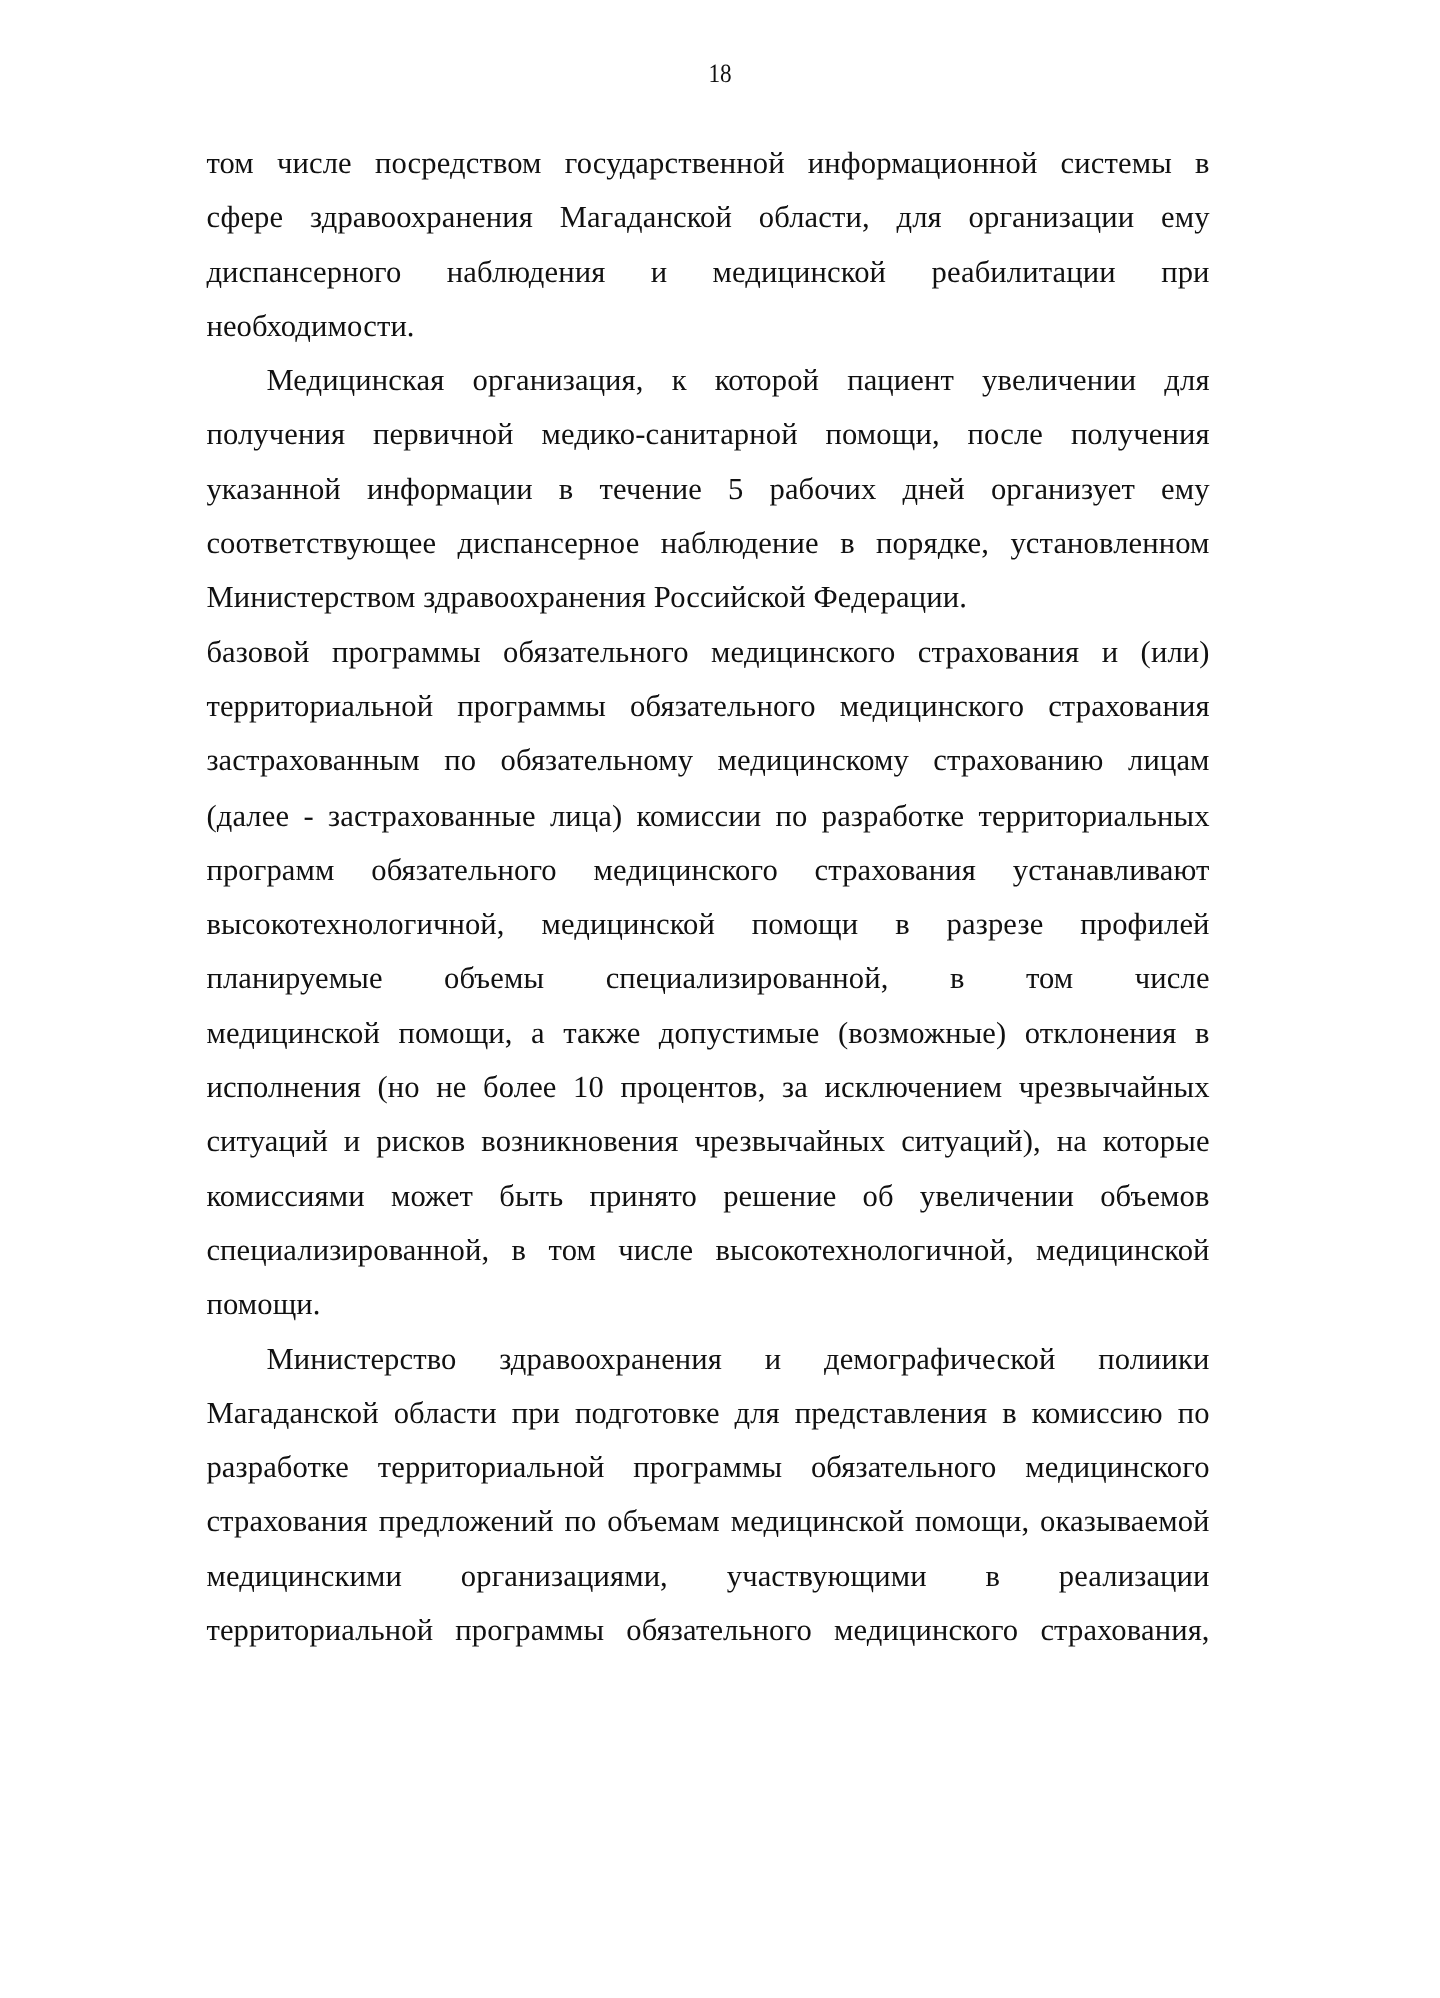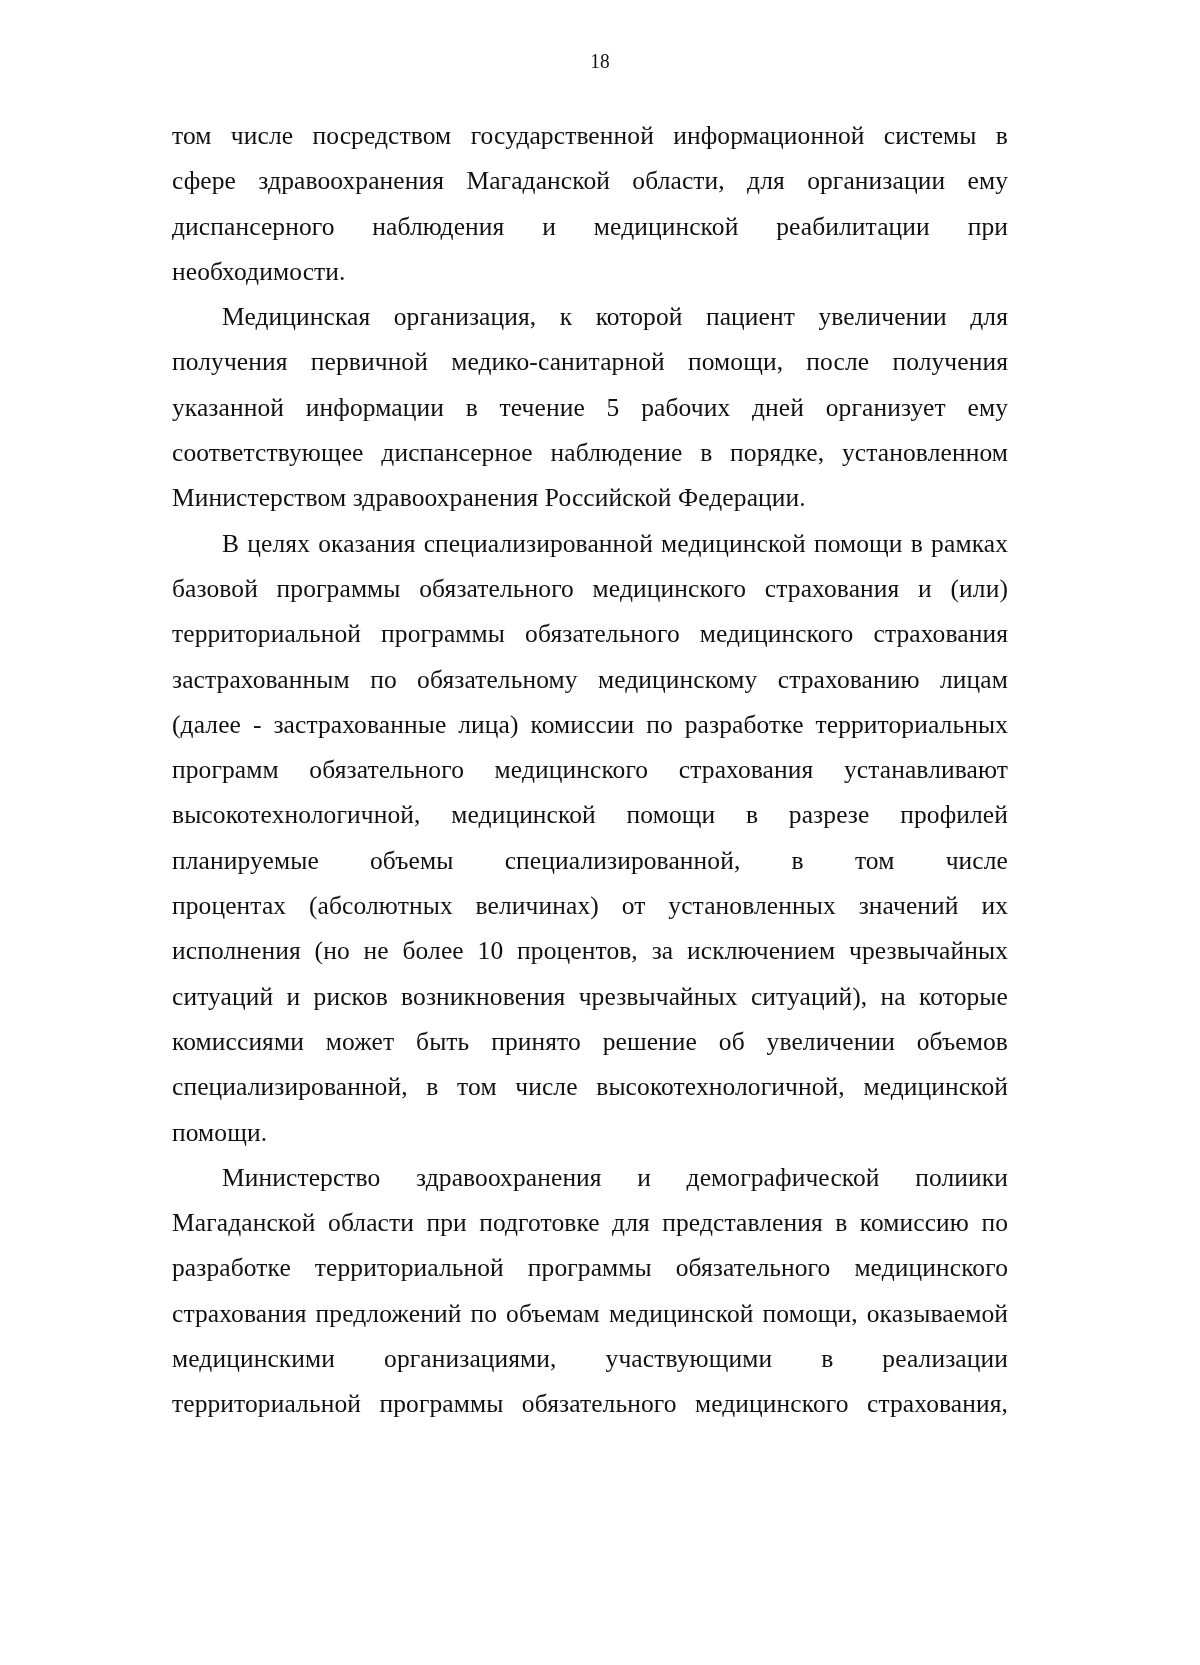--- a/index.html
+++ b/index.html
@@ -62,29 +62,28 @@
 
   <div class="paragraph">
     <div class="line indent">Медицинская организация, к которой пациент увеличении для</div>
     <div class="line">получения первичной медико-санитарной помощи, после получения</div>
     <div class="line">указанной информации в течение 5 рабочих дней организует ему</div>
     <div class="line">соответствующее диспансерное наблюдение в порядке, установленном</div>
     <div class="line last">Министерством здравоохранения Российской Федерации.</div>
   </div>
 
   <div class="paragraph">
-    <div class="line indent">В целях оказания специализированной медицинской помощи в рамках</div>
     <div class="line">базовой программы обязательного медицинского страхования и (или)</div>
     <div class="line">территориальной программы обязательного медицинского страхования</div>
     <div class="line">застрахованным по обязательному медицинскому страхованию лицам</div>
     <div class="line">(далее - застрахованные лица) комиссии по разработке территориальных</div>
     <div class="line">программ обязательного медицинского страхования устанавливают</div>
     <div class="line">высокотехнологичной, медицинской помощи в разрезе профилей</div>
     <div class="line">планируемые объемы специализированной, в том числе</div>
-    <div class="line">процентах (абсолютных величинах) от установленных значений их</div>
+    <div class="line">медицинской помощи, а также допустимые (возможные) отклонения в</div>
     <div class="line">исполнения (но не более 10 процентов, за исключением чрезвычайных</div>
     <div class="line">ситуаций и рисков возникновения чрезвычайных ситуаций), на которые</div>
     <div class="line">комиссиями может быть принято решение об увеличении объемов</div>
     <div class="line">специализированной, в том числе высокотехнологичной, медицинской</div>
     <div class="line last">помощи.</div>
   </div>
 
   <div class="paragraph">
     <div class="line indent">Министерство здравоохранения и демографической полиики</div>
     <div class="line">Магаданской области при подготовке для представления в комиссию по</div>

